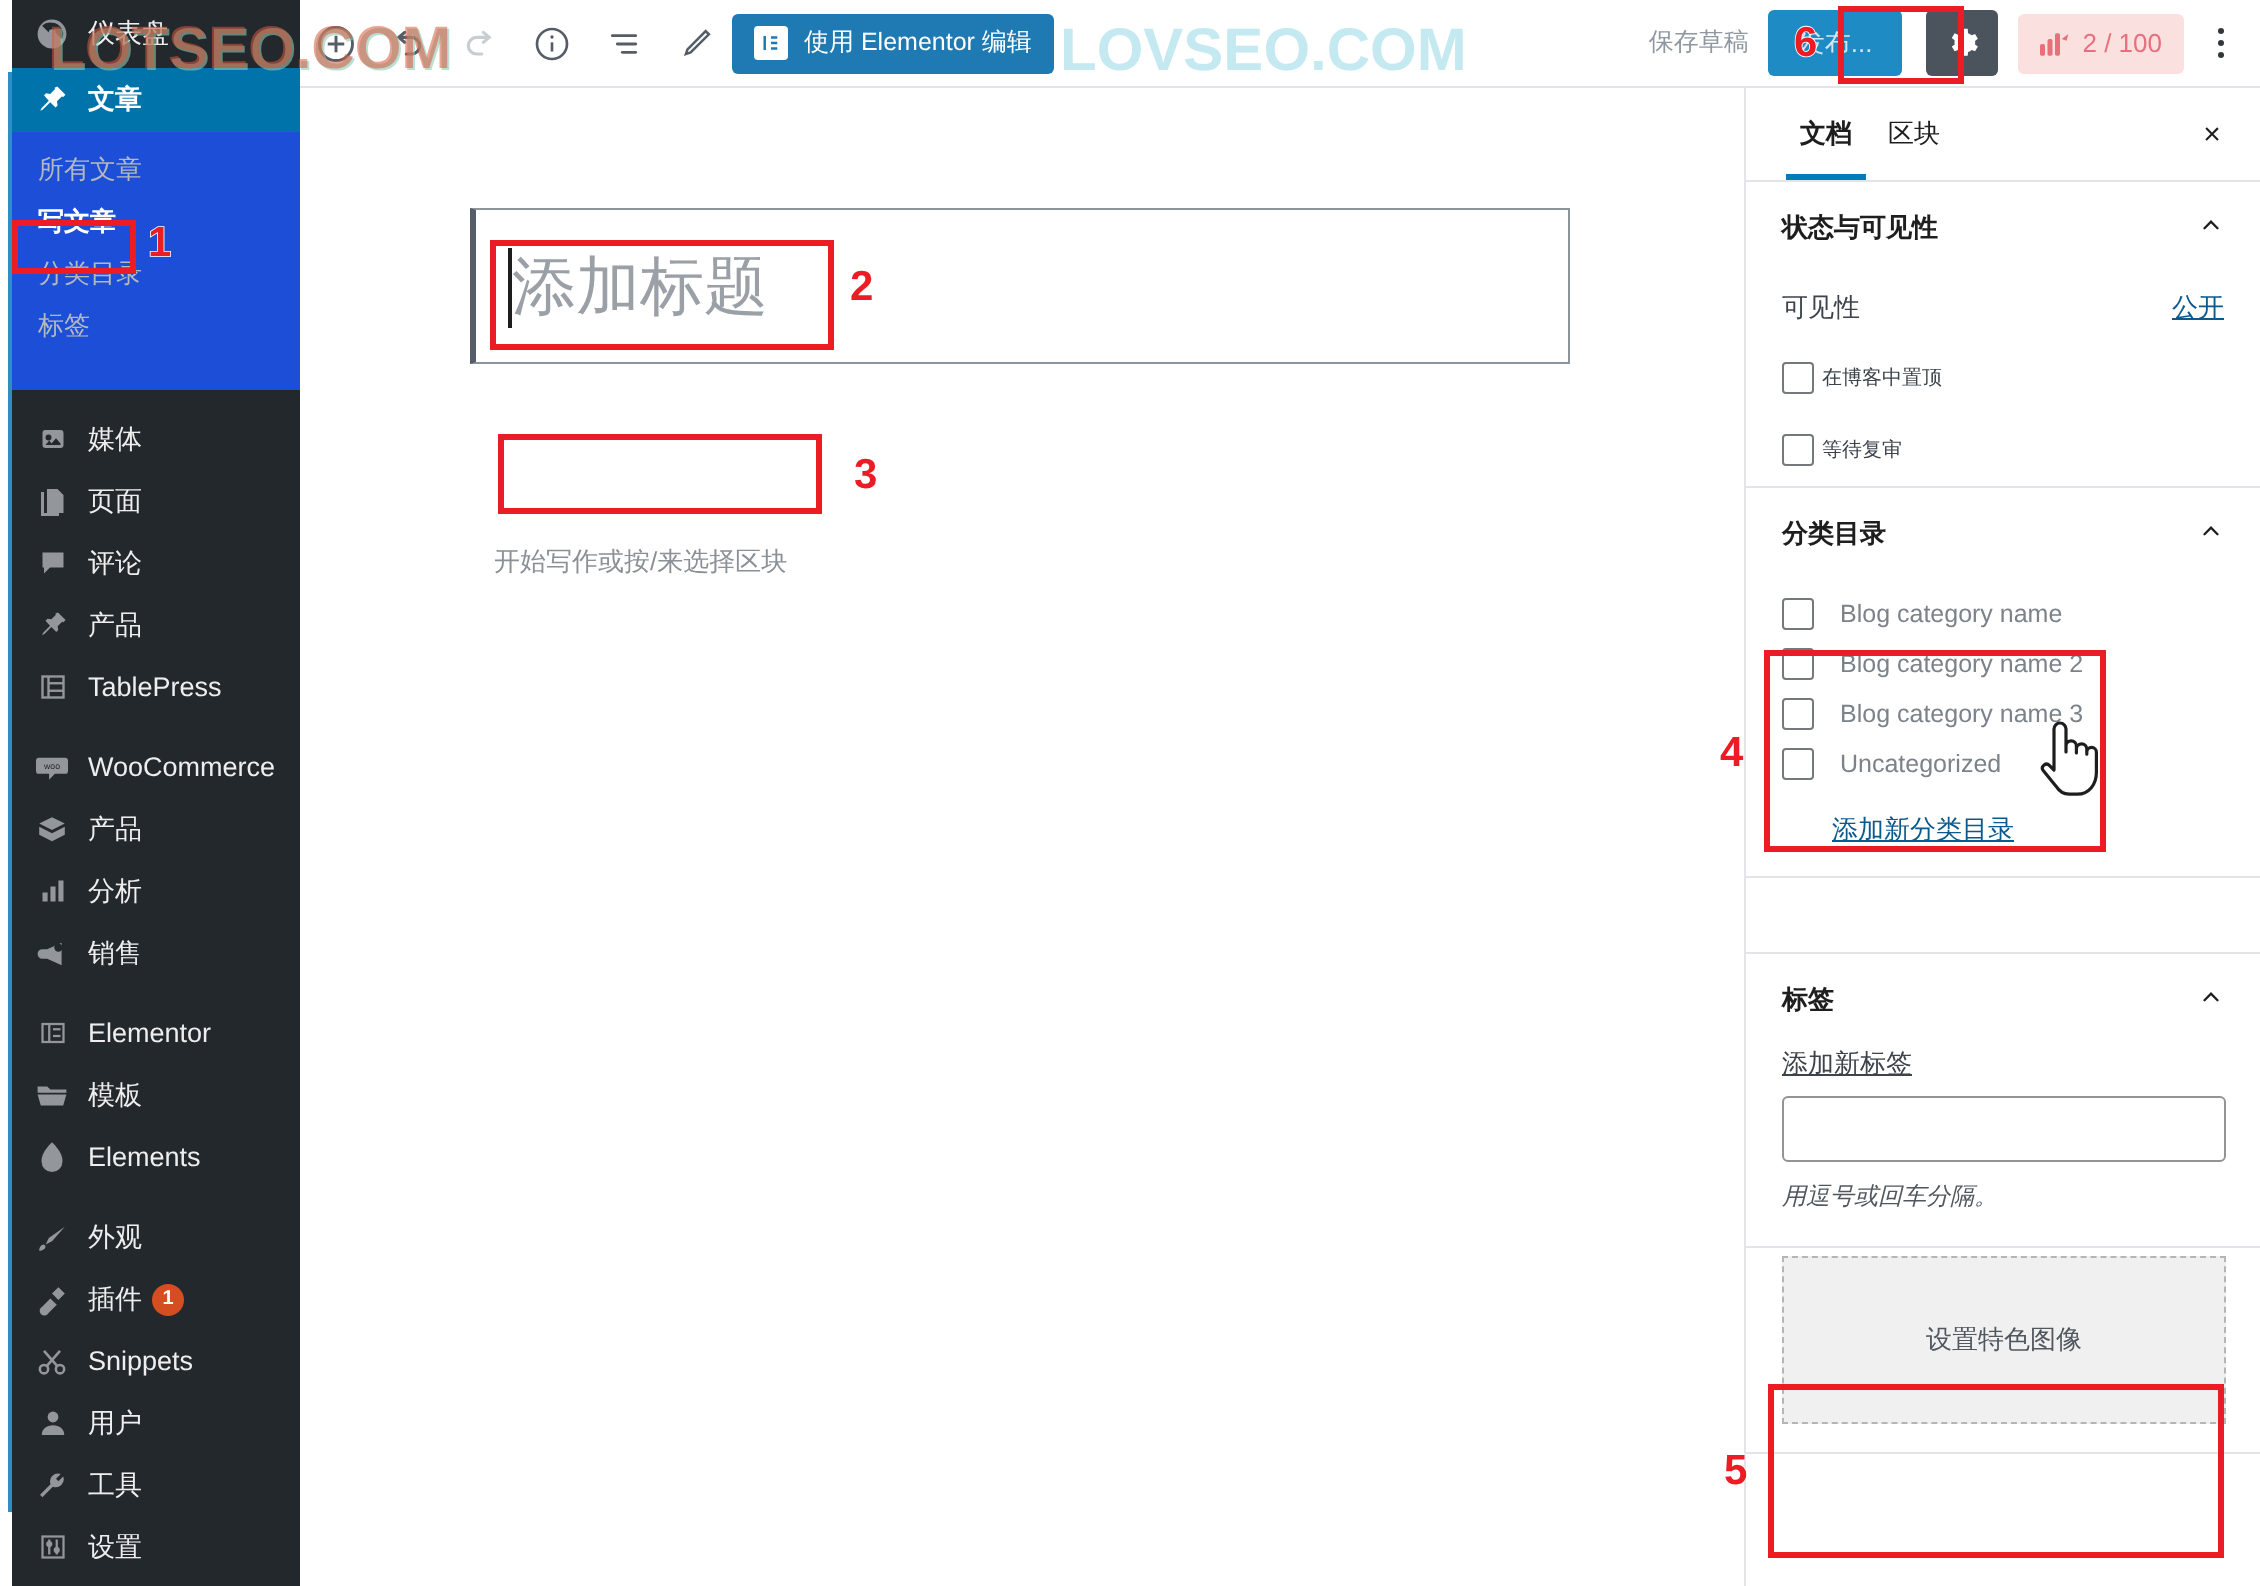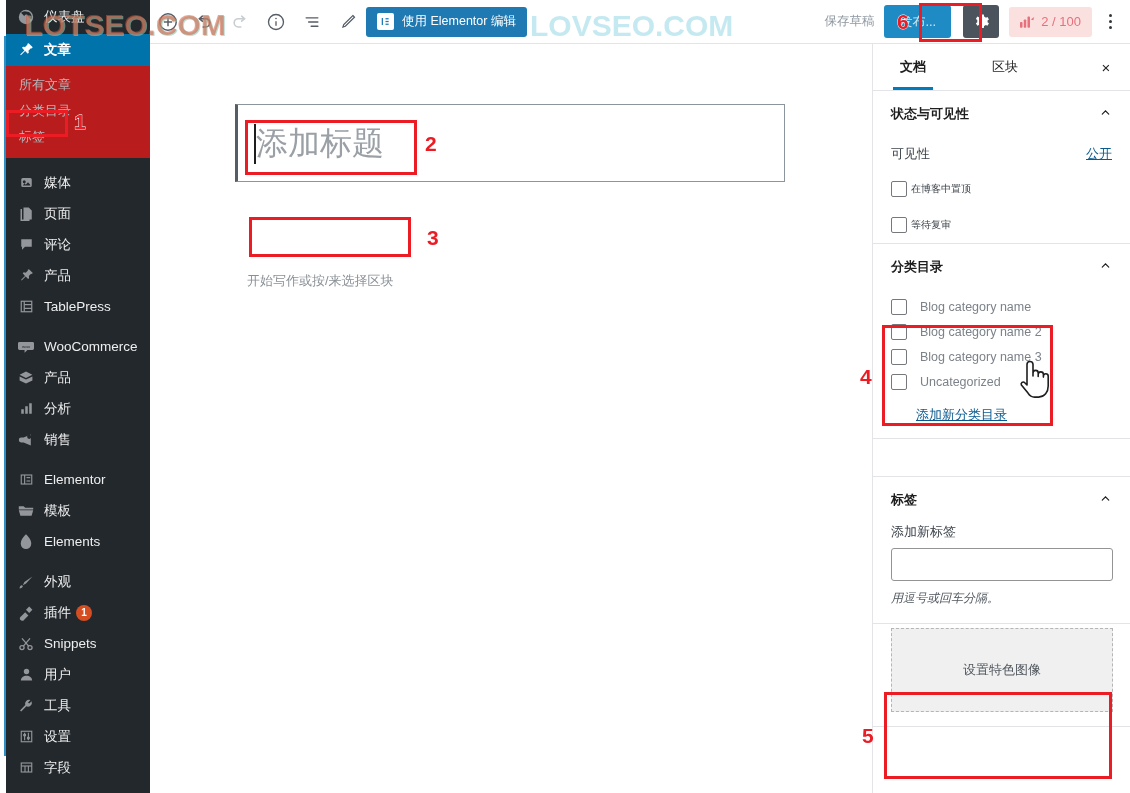--- a/index.html
+++ b/index.html
@@ -52,21 +52,21 @@
   }
   .sb-item.current .ico { opacity: 1; }
   .sb-item.current::after {
     content:"";
     position: absolute; right: -8px; top: 50%;
     margin-top: -8px;
     border: 8px solid transparent;
     border-right-color: #fff;
   }
   .sb-sep { height: 9px; }
-  .submenu { background: #b91c1c; padding: 6px 0 8px 0; }
+  .submenu { background: #1d4ed8; padding: 6px 0 19px 0; }
   .sb-sub {
     display: block;
     padding: 4px 0 4px 13px;
     color: #b4b9be;
     font-size: 13px;
     line-height: 18px;
     white-space: nowrap;
   }
   .sb-sub.active { color:#fff; font-weight:bold; }
   .sb-badge {
@@ -183,21 +183,20 @@
     border-left: 1px solid #e2e4e7;
     font-size: 13px;
     color: #1e1e1e;
   }
   .set-tabs {
     height: 47px;
     border-bottom: 1px solid #e2e4e7;
     display: flex; align-items: center;
     padding: 0 8px 0 18px;
     position: relative;
-    gap: 48px;
   }
   .set-tab {
     font-size: 13px; font-weight: bold;
     color: #1e1e1e;
     padding: 0 9px;
     height: 46px; line-height: 46px;
     position: relative;
   }
   .set-tab.active::after {
     content:""; position:absolute; left:2px; right:2px; bottom:0;
@@ -246,21 +245,21 @@
   .catrow { display:flex; align-items:center; height: 25px; text-align: right; }
   .catrow .cl { margin-left: 13px; color:#7c8289; font-size: 12.5px; }
   .addcat {
     display:block; color:#0b5a8e; text-decoration: underline;
     font-size: 13px;
     padding: 12px 0 14px 0;
     margin-left: 25px;
   }
   .panel.empty { height: 38px; }
 
-  .tag-label { font-size: 13px; color:#3c434a; padding-bottom: 7px; }
+  .tag-label { font-size: 13px; color:#3c434a; padding-bottom: 7px; text-decoration: underline; }
   .tag-input {
     width: 222px; height: 33px;
     border: 1px solid #949494;
     border-radius: 3px;
     background: #fff;
   }
   .tag-help {
     font-size: 12px; font-style: italic; color:#50575e;
     padding: 9px 0 16px 0;
   }
@@ -336,20 +335,21 @@
       <span class="ico">
         <svg width="16" height="16" viewBox="0 0 20 20" fill="#ffffff">
           <path d="M13.3 1.6l5.1 5.1-1.4 1.4-.9-.3-3 3 .4 2.6-1.3 1.3-3.3-3.3-4.6 4.6-1.6.7.7-1.6 4.6-4.6L5 7.1l1.3-1.3 2.6.4 3-3-.3-.9 1.7-.7z"></path>
         </svg>
       </span>
       <span>文章</span>
     </div>
 
     <div class="submenu">
       <span class="sb-sub">所有文章</span>
+      <span class="sb-sub active">写文章</span>
       <span class="sb-sub">分类目录</span>
       <span class="sb-sub">标签</span>
     </div>
 
     <div class="sb-sep"></div>
 
     <div class="sb-item">
       <span class="ico">
         <svg width="15" height="15" viewBox="0 0 20 20" fill="#a7aaad">
             <path d="M5 4h10a2 2 0 012 2v8a2 2 0 01-2 2H5a2 2 0 01-2-2V6a2 2 0 012-2zm2 3a2 2 0 100 4 2 2 0 000-4zm8 6l-3-3.5L9 13l-1.5-2L5 14h10z"></path>

